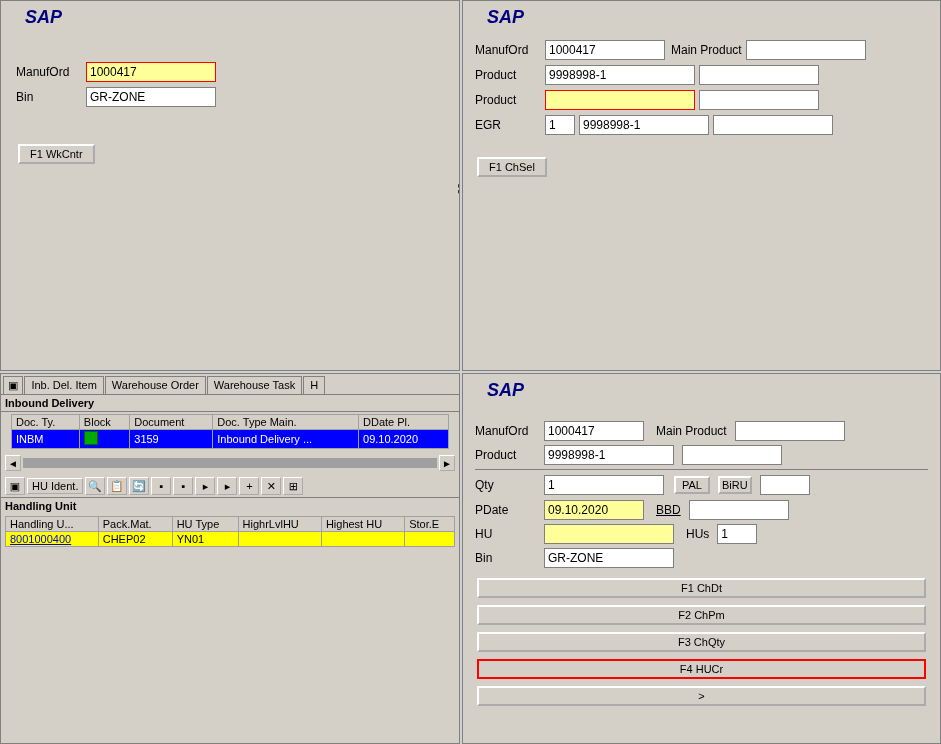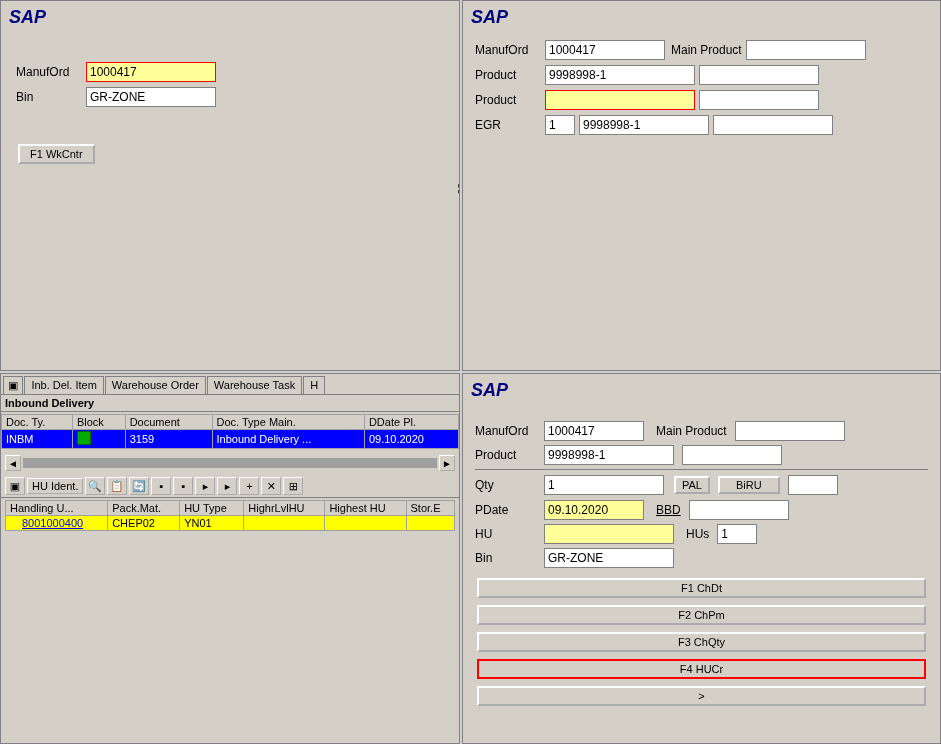--- a/index.html
+++ b/index.html
@@ -21,21 +21,21 @@
       border: 1px solid #808080;
       position: relative;
       overflow: hidden;
     }
 
     .sap-title {
       font-size: 18px;
       font-weight: bold;
       font-style: italic;
       color: #000080;
-      padding: 6px 8px 4px;
+      padding: 6px 24px 4px;
       background: #d4d0c8;
     }
 
     .panel-content {
       padding: 8px 12px;
     }
 
     .field-row {
       display: flex;
       align-items: center;
@@ -122,21 +122,21 @@
     .bl-tab-icon {
       background: #d4d0c8;
       border: 1px solid #808080;
       border-bottom: none;
       padding: 2px 4px;
       font-size: 11px;
       cursor: pointer;
     }
 
     .bl-table-area {
-      padding: 2px 0;
+      padding: 2px 10px;
     }
 
     .bl-table-header {
       background: #d4d0c8;
       padding: 2px 4px;
       font-size: 11px;
       font-weight: bold;
       border-bottom: 1px solid #808080;
     }
 
@@ -233,21 +233,20 @@
     }
 
     .hu-row-yellow {
       background: #ffff00;
     }
 
     .link-text {
       color: #0000ff;
       text-decoration: underline;
       cursor: pointer;
-      margin-left: 12px;
     }
 
     
     .quadrant-tl { grid-column: 1; grid-row: 1; }
     .quadrant-tr { grid-column: 2; grid-row: 1; }
     .quadrant-bl { grid-column: 1; grid-row: 2; }
     .quadrant-br { grid-column: 2; grid-row: 2; }
 
     .small-input {
       width: 30px;
@@ -344,20 +343,23 @@
       <input class="field-input-focused" type="text" value="" style="width: 150px; border: 1px solid rgb(255, 0, 0);">
       <input class="field-input" type="text" value="" style="width: 120px; margin-left: 4px;">
     </div>
     <div class="field-row">
       <span class="field-label">EGR</span>
       <input class="small-input" type="text" value="1" style="">
       <input class="field-input" type="text" value="9998998-1" style="width: 130px; margin-left: 4px;">
       <input class="field-input" type="text" value="" style="width: 110px; margin-left: 4px;">
     </div>
 
+    <div style="margin-top:20px;">
+      <button class="sap-button">F1 ChSel</button>
+    </div>
   </div>
 
   <div style="position:absolute; bottom:-40px; left:45%; font-size:36px; font-weight:bold; color:#000; z-index:10;">⇓</div>
 </div>
 
 <div class="panel quadrant-bl">
 
   <div class="bl-tabs">
     <div class="bl-tab-icon">▣</div>
     <div class="bl-tab">
@@ -415,20 +417,23 @@
     <div class="toolbar-icon">🔄</div>
     <div class="toolbar-icon">▪</div>
     <div class="toolbar-icon">▪</div>
     <div class="toolbar-icon">▸</div>
     <div class="toolbar-icon">▸</div>
     <div class="toolbar-icon">+</div>
     <div class="toolbar-icon">✕</div>
     <div class="toolbar-icon">⊞</div>
   </div>
 
+  <div class="hu-table-header">
+    <span>Handling Unit</span>
+  </div>
 
   <div style="padding: 2px 4px;">
     <table class="bl-table">
       <thead>
         <tr>
           <th><span>Handling U...</span></th>
           <th><span>Pack.Mat.</span></th>
           <th><span>HU Type</span></th>
           <th><span>HighrLvlHU</span></th>
           <th><span>Highest HU</span></th>
@@ -463,21 +468,21 @@
     <div class="br-field-row">
       <span class="br-label">Product</span>
       <input class="br-input" type="text" value="9998998-1" style="width: 130px;">
       <input class="br-input" type="text" value="" style="width: 100px; margin-left: 4px;">
     </div>
     <hr class="divider-line">
     <div class="br-field-row">
       <span class="br-label">Qty</span>
       <input class="br-input" type="text" value="1" style="width: 120px;">
       <button class="sap-button" style="margin-left:6px; padding:1px 6px;"><span>PAL</span></button>
-      <button class="sap-button" style="padding:1px 16px;"><span>BiRU</span></button>
+      <button class="sap-button" style="padding:1px 2px;"><span>BiRU</span></button>
       <input class="br-input" type="text" value="" style="width: 50px; margin-left: 2px;">
     </div>
     <div class="br-field-row">
       <span class="br-label">PDate</span>
       <input class="br-input" type="text" value="09.10.2020" style="width: 100px; background: rgb(255, 255, 153);">
       <span style="margin-left:8px; font-size:12px;text-decoration:underline;">BBD</span>
       <input class="br-input" type="text" value="" style="width: 100px; margin-left: 4px;">
     </div>
     <div class="br-field-row">
       <span class="br-label">HU</span>

